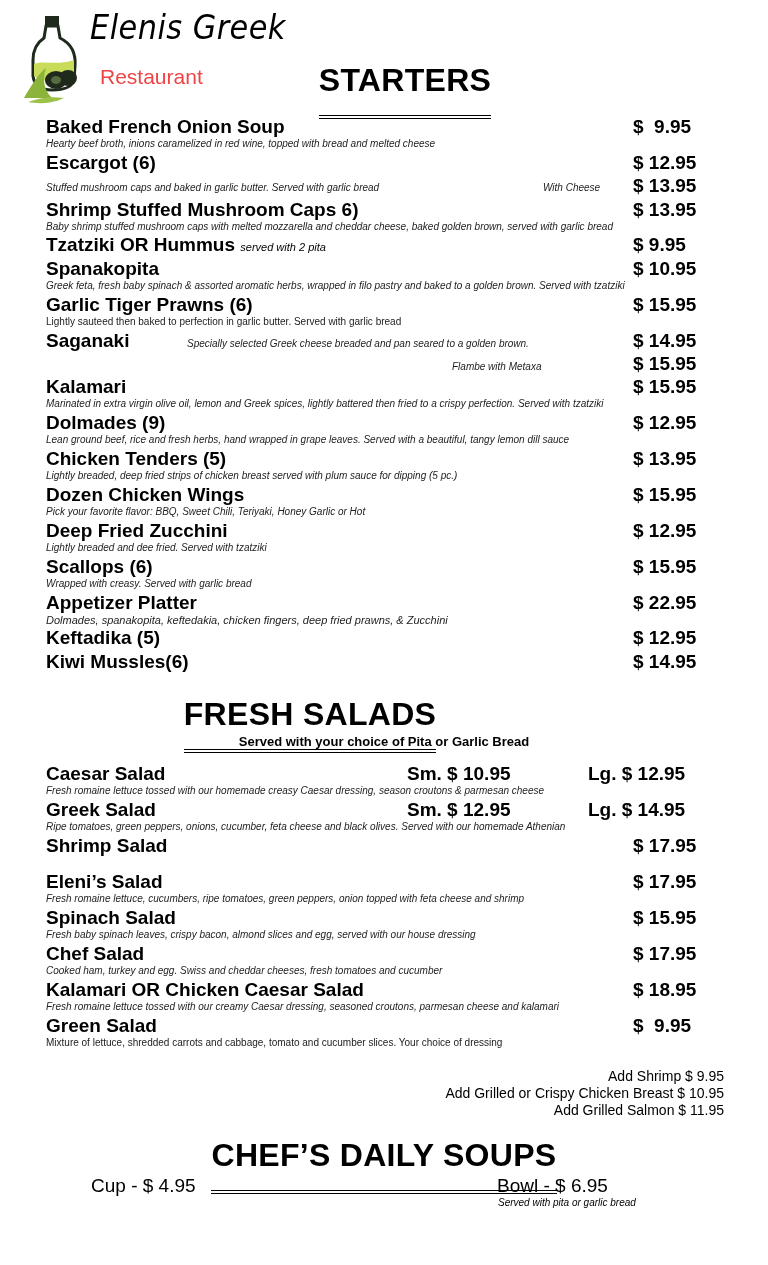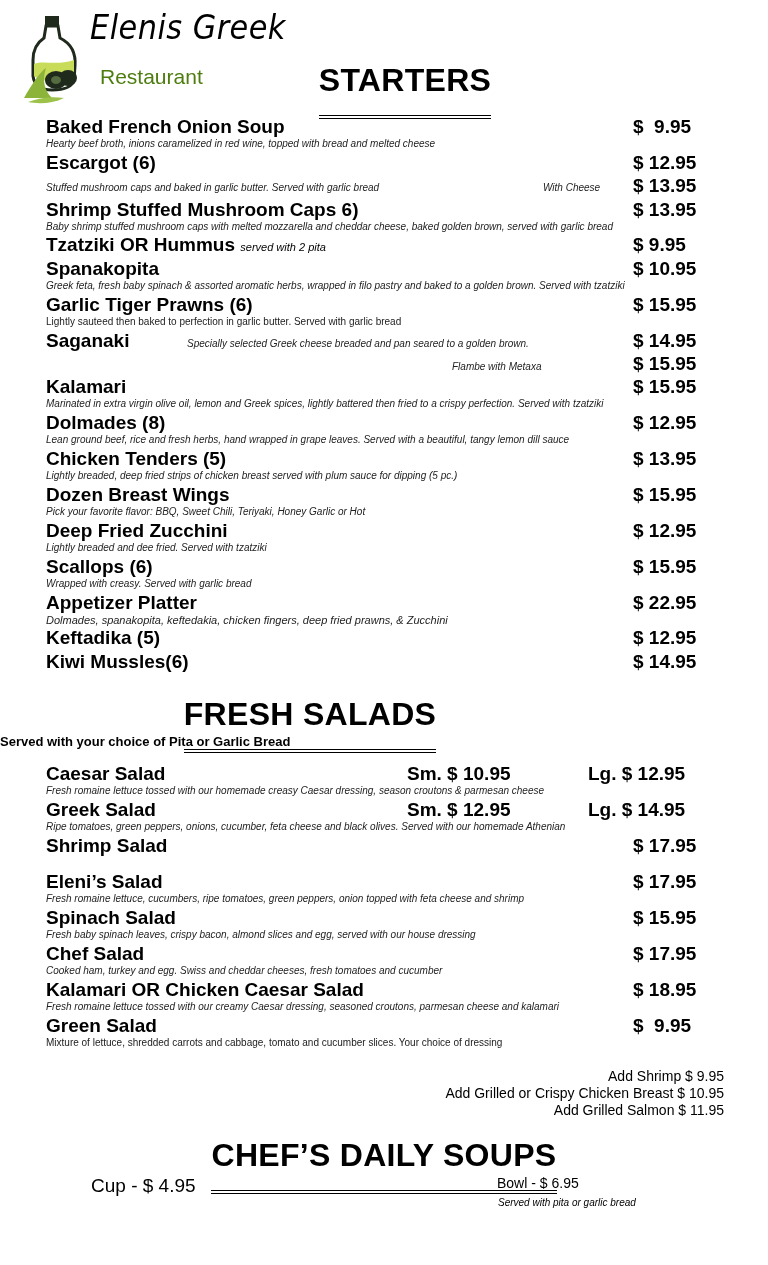--- a/index.html
+++ b/index.html
@@ -3,41 +3,41 @@
 <meta charset="utf-8">
 <style>
   html, body { margin: 0; padding: 0; background: #ffffff; }
   body { width: 768px; height: 1265px; position: relative; overflow: hidden;
          font-family: "Liberation Sans", "DejaVu Sans", sans-serif; color: #000; }
   .abs { position: absolute; }
   .logo { left: 22px; top: 14px; width: 62px; height: 90px; }
   .brand-name { left: 90px; top: 8px; font-family: "DejaVu Sans", sans-serif; font-size: 33px;
                 letter-spacing: 0.5px; font-weight: normal; transform: scaleX(0.92); transform-origin: left;
                 font-style: italic; }
-  .brand-sub { left: 100px; top: 65px; font-size: 21px; color: #4d7c0f; }
+  .brand-sub { left: 100px; top: 65px; font-size: 21px; color: #ef4444; }
   .section-title { font-weight: bold; text-align: center; letter-spacing: 0.3px; }
   .section-title span { display: inline-block; padding-bottom: 16px; border-bottom: 4px double #000; }
   .t-starters { left: 0; width: 810px; top: 62px; font-size: 32px; }
   .t-salads { left: 0; width: 620px; top: 696px; font-size: 32px; }
   .t-soups { left: 0; width: 768px; top: 1137px; font-size: 32px; }
-  .salads-sub { left: 0; width: 768px; top: 734px; font-size: 13px; font-weight: bold; }
+  .salads-sub { left: 0; width: 768px; top: 734px; text-align: center; font-size: 13px; font-weight: bold; }
 
   .row { position: absolute; left: 46px; width: 660px; }
   .name { font-weight: bold; font-size: 19px; line-height: 22px; white-space: nowrap; }
   .desc { font-style: italic; font-size: 10px; line-height: 12px; color: #222; white-space: nowrap; }
   .price { position: absolute; left: 587px; font-weight: bold; font-size: 19px; line-height: 22px; white-space: pre; }
   .inline-note { font-style: italic; font-size: 11px; font-weight: normal; }
   .side-note { position: absolute; font-style: italic; font-size: 10px; color: #222; white-space: nowrap; }
 
   .sm { position: absolute; left: 361px; font-weight: bold; font-size: 19px; line-height: 22px; }
   .lg { position: absolute; left: 542px; font-weight: bold; font-size: 19px; line-height: 22px; }
 
   .addons { right: 44px; top: 1068px; text-align: right; font-size: 14px; line-height: 17px; }
   .soup-cup { left: 91px; top: 1175px; font-size: 19px; }
-  .soup-bowl { left: 497px; top: 1175px; font-size: 14px; }
+  .soup-bowl { left: 497px; top: 1175px; font-size: 19px; }
   .soup-note { left: 498px; top: 1197px; font-size: 10px; font-style: italic; text-align: center; }
 </style>
 </head>
 <body>
 
 <div class="abs logo">
   <svg width="62" height="90" viewBox="0 0 62 90">
     <rect x="23" y="2" width="14" height="10" fill="#1f2a1c"></rect>
     <path d="M24 12 L36 12 L38 24 C50 30 54 40 53 52 L52 66 C50 74 40 76 30 76 C18 76 12 70 11 62 L11 46 C11 34 16 28 22 24 Z" fill="none" stroke="#1f2a1c" stroke-width="3"></path>
     <path d="M12 50 C22 46 34 52 52 46 L52 64 C40 68 24 70 12 62 Z" fill="#c8dc5a"></path>
@@ -98,33 +98,33 @@
   <div class="price" style="top:23px">$ 15.95</div>
 </div>
 
 <div class="row" style="top:376px">
   <div class="name">Kalamari</div>
   <div class="price" style="top:0">$ 15.95</div>
   <div class="desc">Marinated in extra virgin olive oil, lemon and Greek spices, lightly battered then fried to a crispy perfection.  Served with tzatziki</div>
 </div>
 
 <div class="row" style="top:412px">
-  <div class="name">Dolmades (8)</div>
+  <div class="name">Dolmades (9)</div>
   <div class="price" style="top:0">$ 12.95</div>
   <div class="desc">Lean ground beef, rice and fresh herbs, hand wrapped in grape leaves.  Served with a beautiful, tangy lemon dill sauce</div>
 </div>
 
 <div class="row" style="top:448px">
   <div class="name">Chicken Tenders (5)</div>
   <div class="price" style="top:0">$ 13.95</div>
   <div class="desc">Lightly breaded, deep fried strips of chicken breast served with plum sauce for dipping (5 pc.)</div>
 </div>
 
 <div class="row" style="top:484px">
-  <div class="name">Dozen Breast Wings</div>
+  <div class="name">Dozen Chicken Wings</div>
   <div class="price" style="top:0">$ 15.95</div>
   <div class="desc">Pick your favorite flavor:  BBQ, Sweet Chili, Teriyaki, Honey Garlic or Hot</div>
 </div>
 
 <div class="row" style="top:520px">
   <div class="name">Deep Fried Zucchini</div>
   <div class="price" style="top:0">$ 12.95</div>
   <div class="desc">Lightly breaded and dee fried.  Served with tzatziki</div>
 </div>
 

